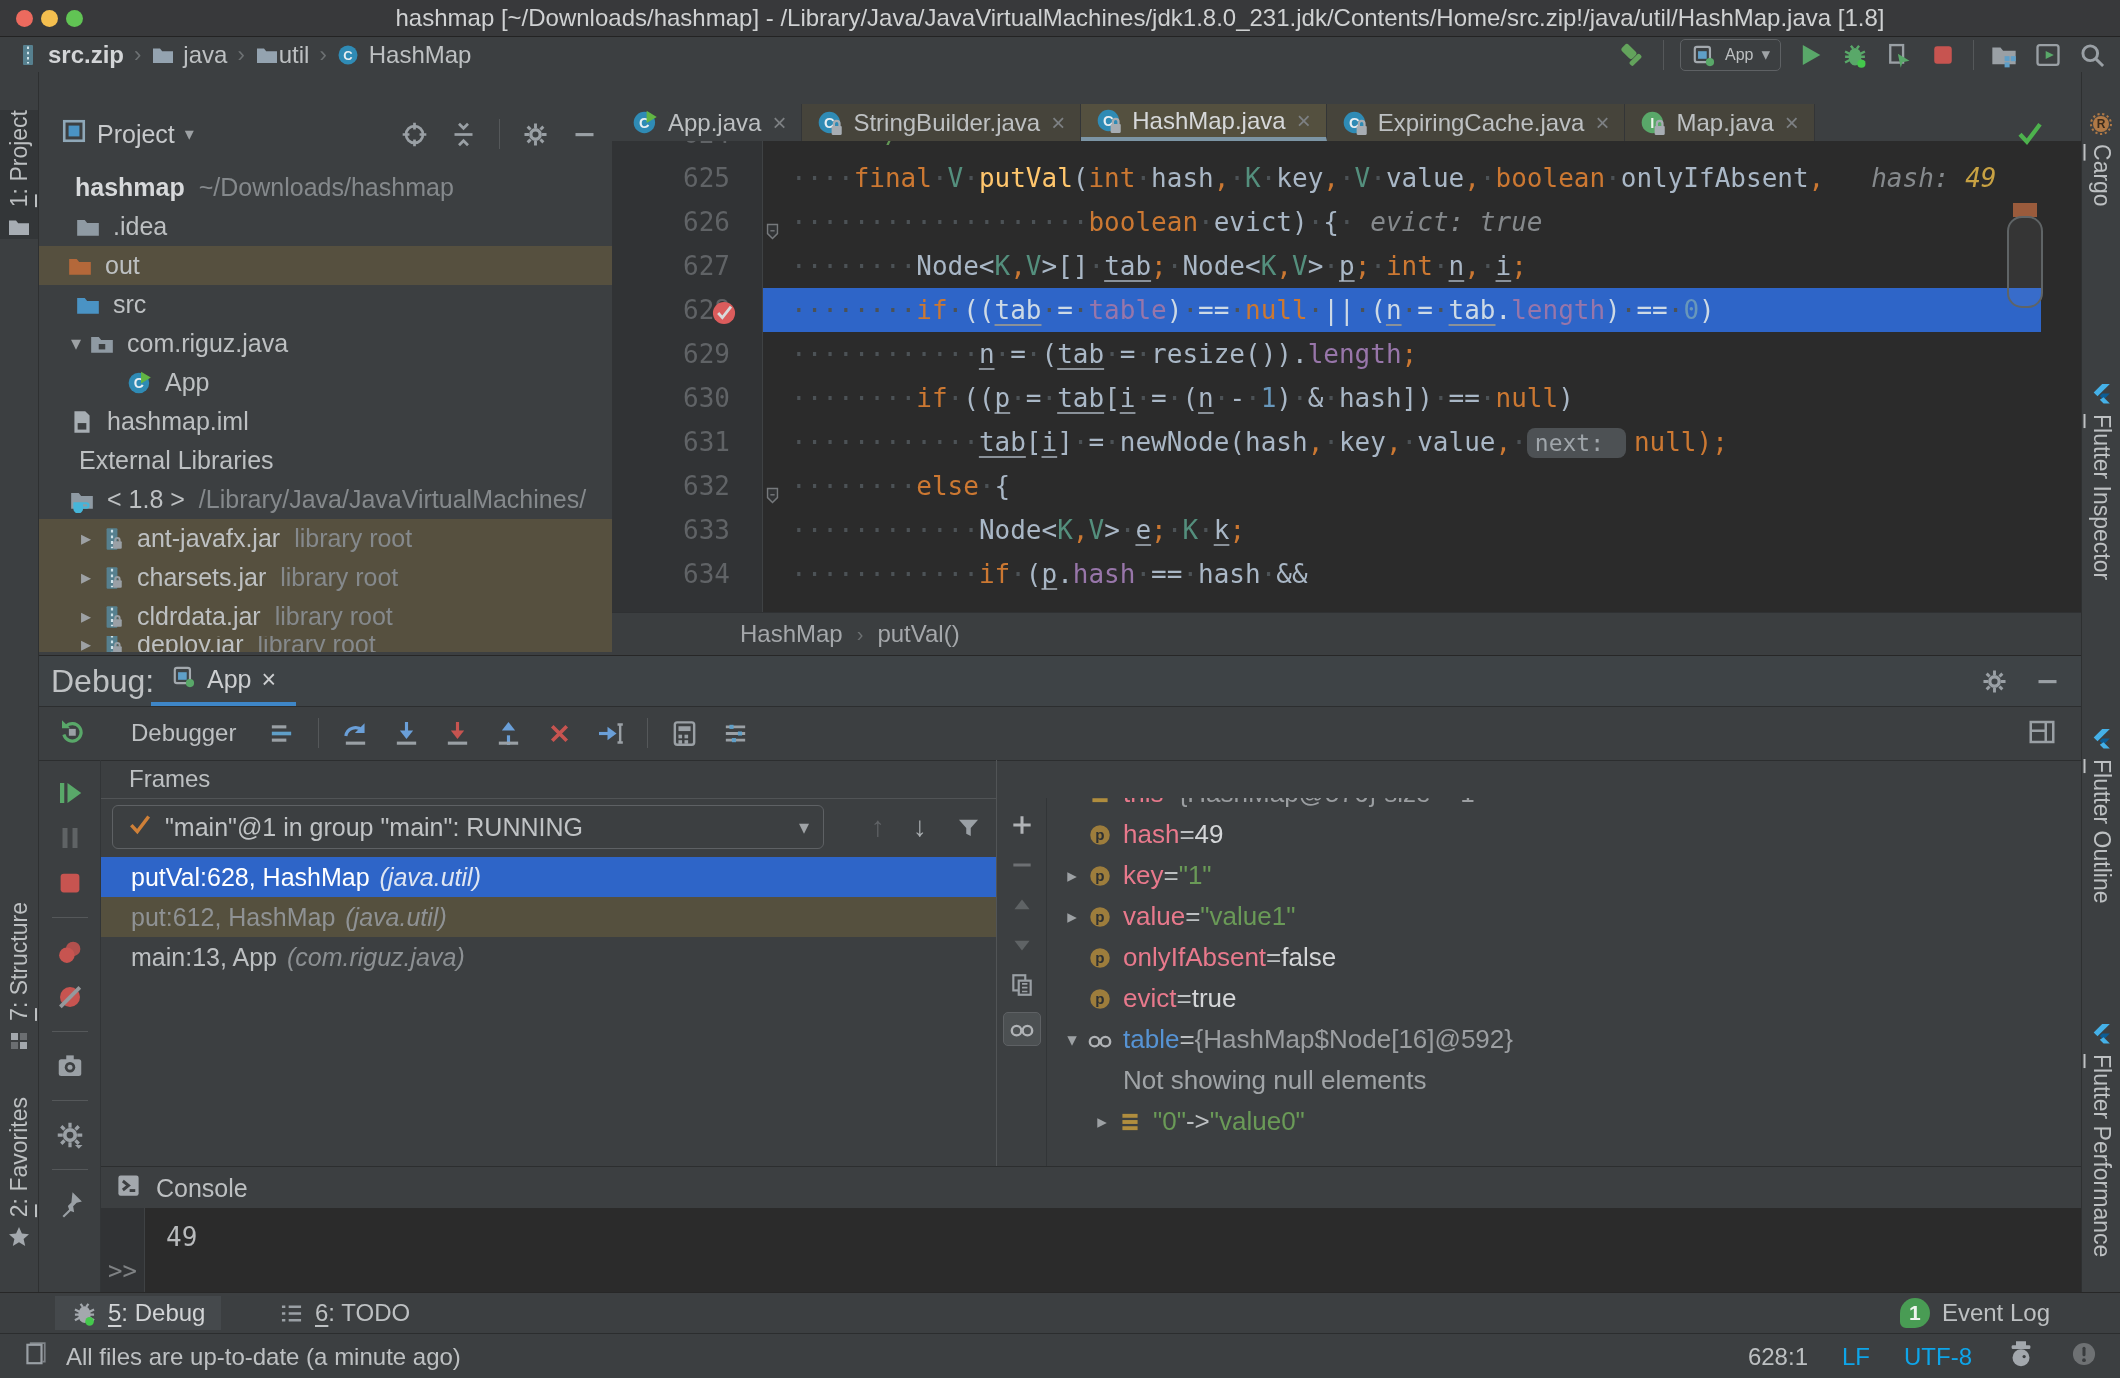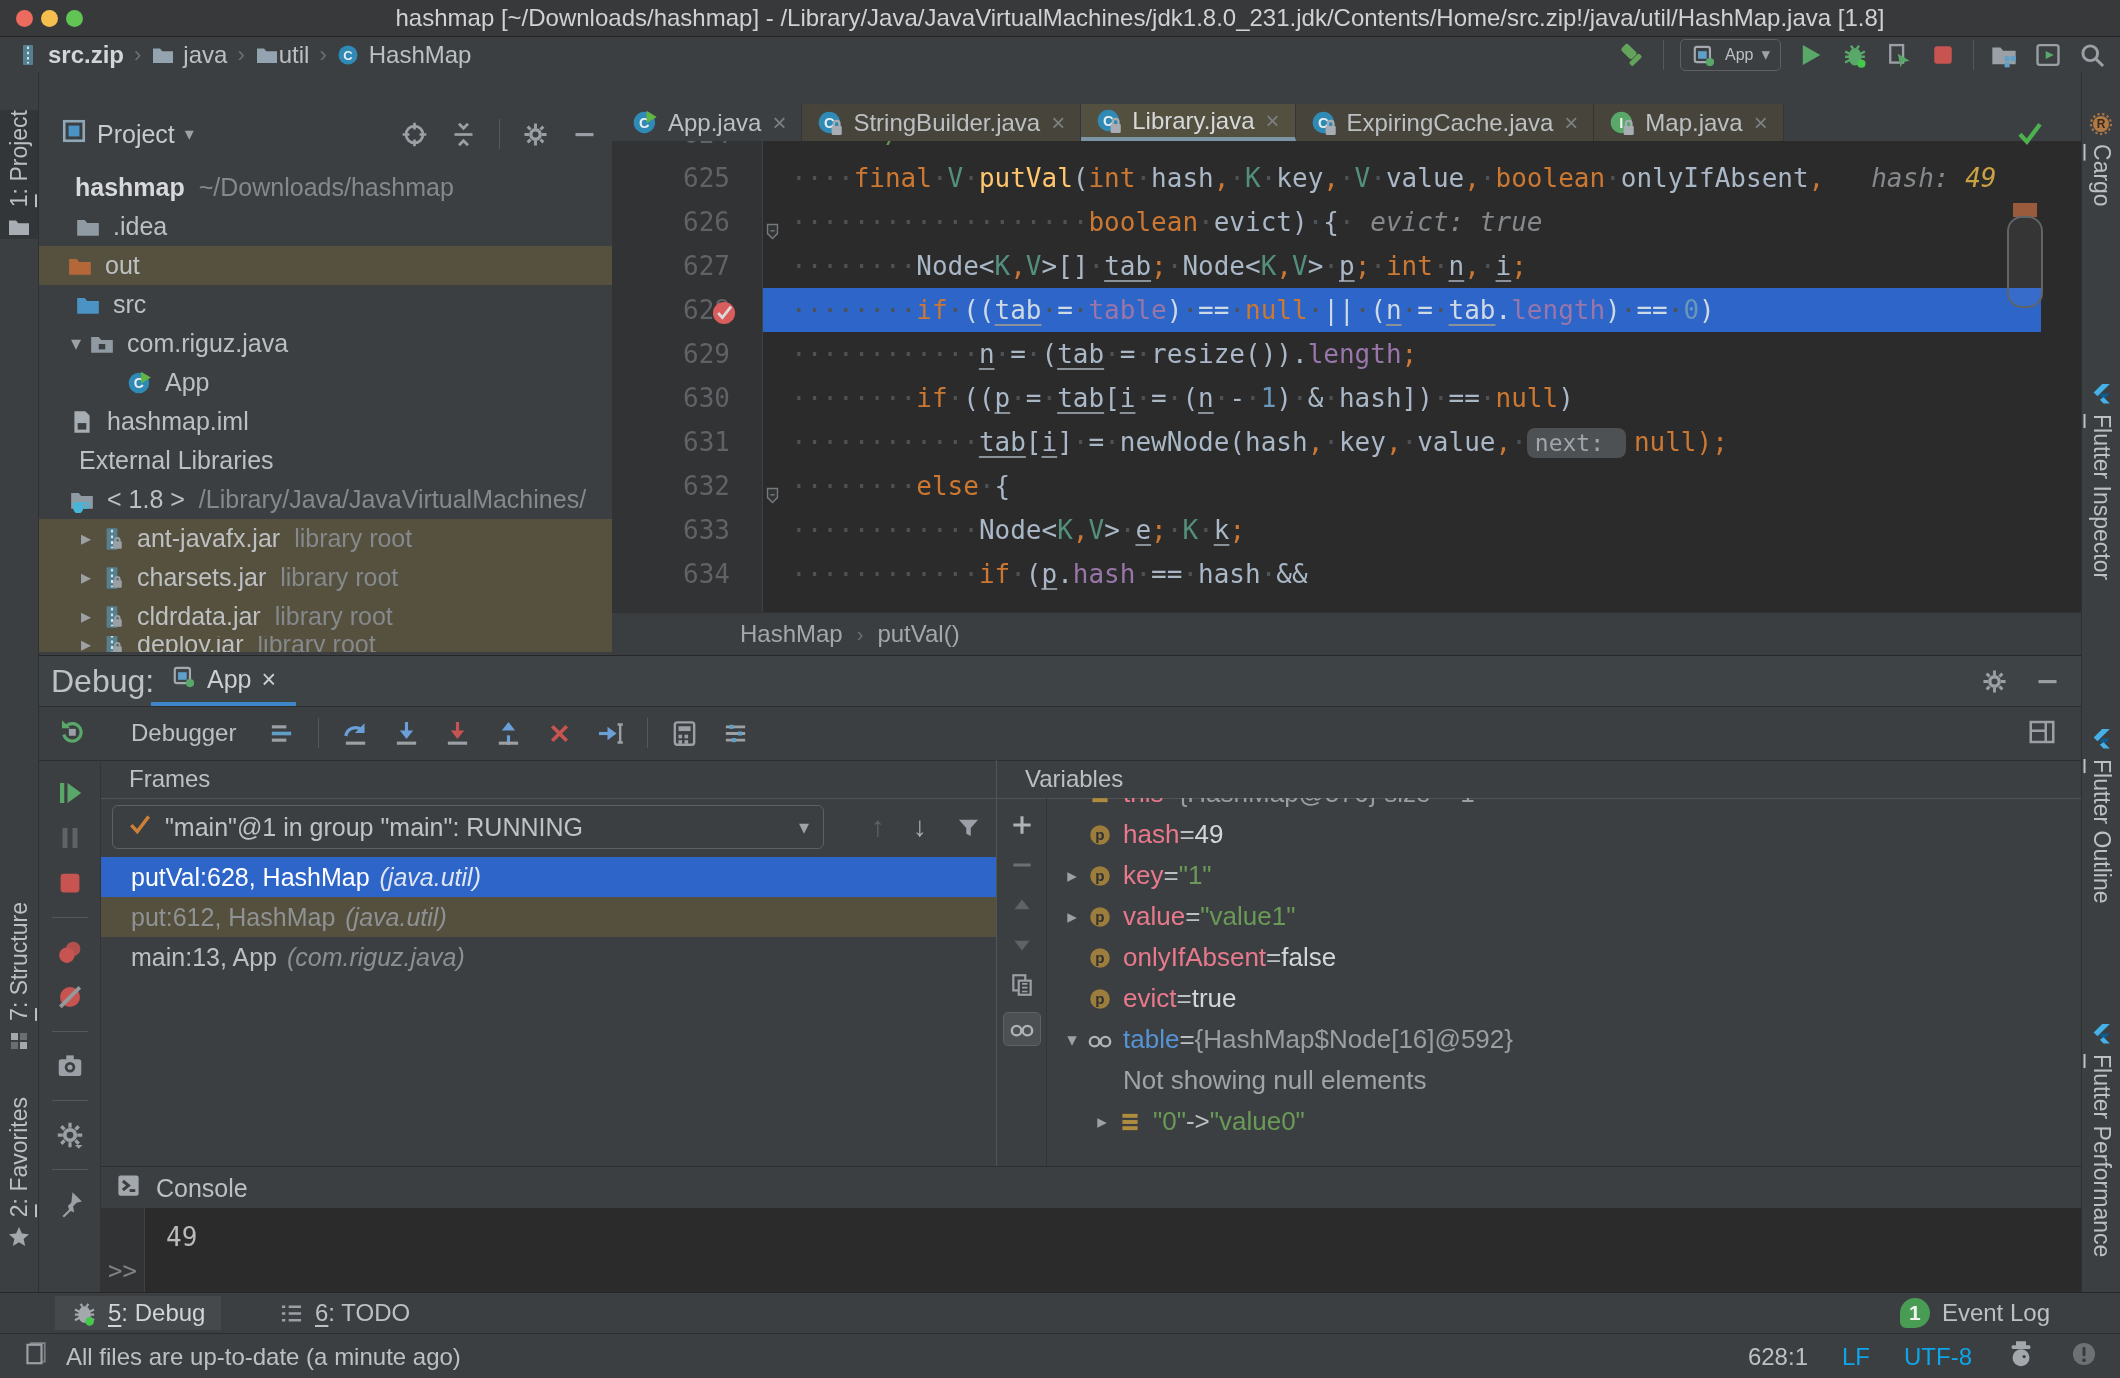--- a/index.html
+++ b/index.html
@@ -537,21 +537,21 @@
           </div>
           <div class="tab active ">
             <span style="display:inline-flex;width:27px;height:27px">
               <svg width="27" height="27" viewBox="0 0 24 24" fill="none" xmlns="http://www.w3.org/2000/svg">
                 <circle cx="11" cy="12" r="9.5" fill="#2f8bb5"></circle>
                 <text x="11" y="16.5" font-size="13" font-weight="bold" text-anchor="middle" fill="#e8eef2" font-family="Liberation Sans">C</text>
                 <rect x="13" y="15" width="9" height="8" rx="1" fill="#a7adb3"></rect>
                 <path d="M15 15.5v-2.5a2.5 2.5 0 0 1 5 0v2.5" stroke="#a7adb3" stroke-width="2"></path>
               </svg>
             </span>
-            <span>Library.java</span>
+            <span>HashMap.java</span>
             <span class="x">×</span>
           </div>
           <div class="tab  lib">
             <span style="display:inline-flex;width:27px;height:27px">
               <svg width="27" height="27" viewBox="0 0 24 24" fill="none" xmlns="http://www.w3.org/2000/svg">
                 <circle cx="11" cy="12" r="9.5" fill="#2f8bb5"></circle>
                 <text x="11" y="16.5" font-size="13" font-weight="bold" text-anchor="middle" fill="#e8eef2" font-family="Liberation Sans">C</text>
                 <rect x="13" y="15" width="9" height="8" rx="1" fill="#a7adb3"></rect>
                 <path d="M15 15.5v-2.5a2.5 2.5 0 0 1 5 0v2.5" stroke="#a7adb3" stroke-width="2"></path>
               </svg>
@@ -855,21 +855,20 @@
       </div>
       <div id="frameList">
           <div class="frow sel"><span>putVal:628, HashMap</span><i>(java.util)</i></div>
           <div class="frow lib"><span>put:612, HashMap</span><i>(java.util)</i></div>
           <div class="frow "><span>main:13, App</span><i>(com.riguz.java)</i></div>
         </div>
     </div>
     <div class="vsplit"></div>
 
     <div class="vars">
-      <div class="pane-head">Variables</div>
       <div class="vminicol" id="varMini">
           <span class="" style="display:inline-flex">
             <span style="display:inline-flex;width:26px;height:26px">
               <svg width="26" height="26" viewBox="0 0 24 24" fill="none" xmlns="http://www.w3.org/2000/svg">
                 <path d="M12 4v16M4 12h16" stroke="#b0b3b6" stroke-width="2.8"></path>
               </svg>
             </span>
           </span>
           <span class="" style="display:inline-flex">
             <span style="display:inline-flex;width:26px;height:26px">

